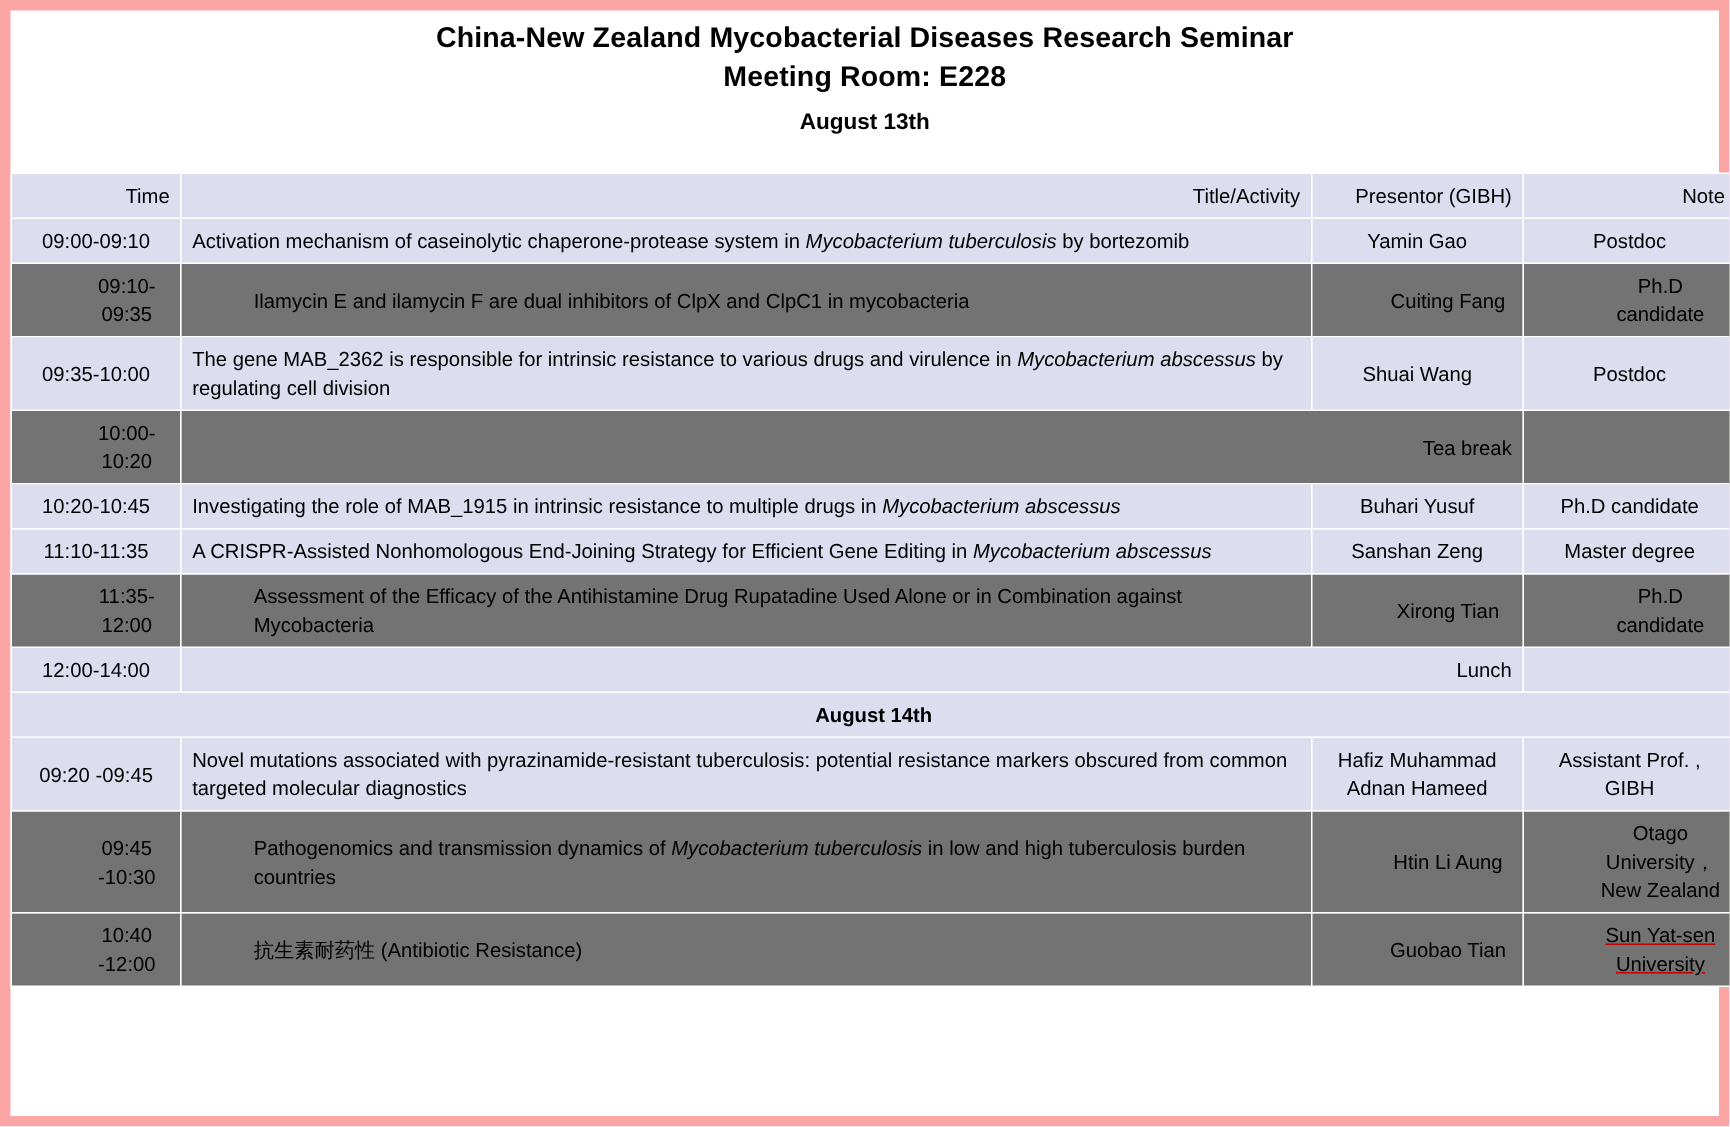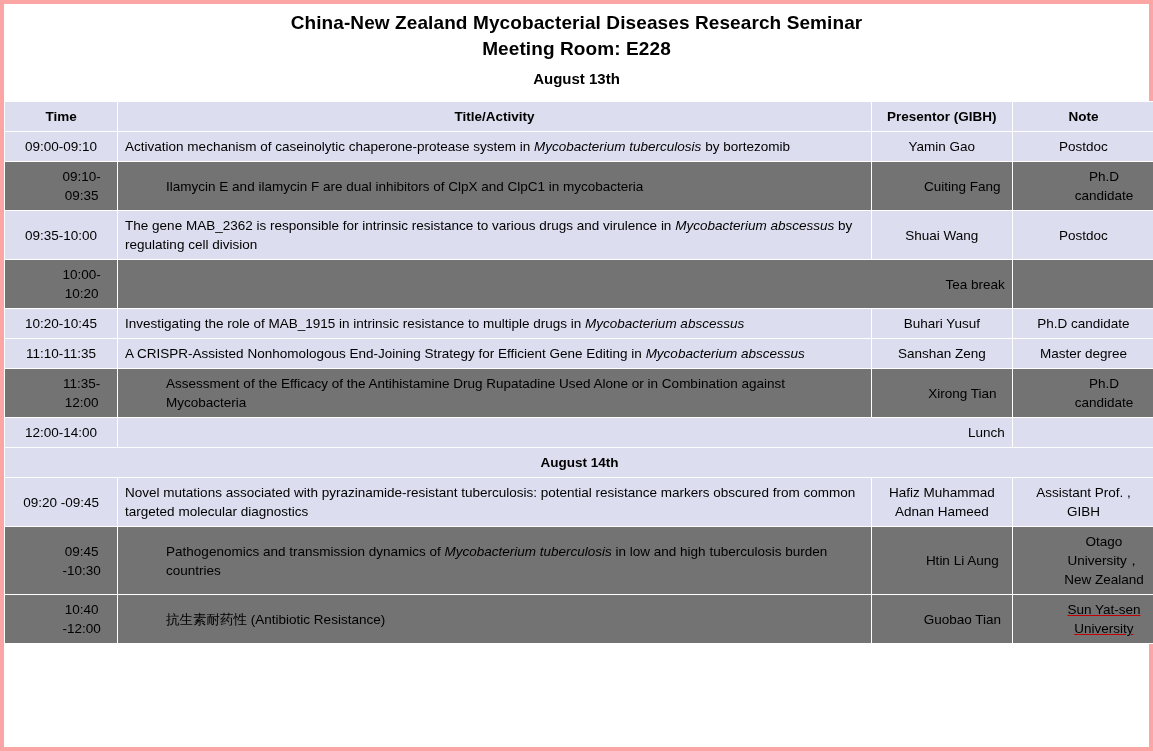--- a/index.html
+++ b/index.html
@@ -11,62 +11,62 @@
     width: 1153px;
     height: 751px;
     font-family: "Liberation Sans", sans-serif;
     color: #000000;
     overflow: hidden;
   }
   .page {
     width: 1153px;
     height: 751px;
     box-sizing: border-box;
-    border: 4px solid #fca5a5;
+    border: 7px solid #fca5a5;
     position: relative;
     background: #ffffff;
   }
   .title-block {
     text-align: center;
     padding-top: 6px;
   }
   .title-line {
     font-size: 19px;
     font-weight: bold;
     line-height: 26px;
     letter-spacing: 0.1px;
   }
   .subtitle {
     text-align: center;
     font-size: 15px;
     font-weight: bold;
     padding-top: 8px;
-    padding-bottom: 14px;
+    padding-bottom: 25px;
   }
   table.schedule {
     border-collapse: collapse;
     width: 1151px;
     table-layout: fixed;
   }
   table.schedule td, table.schedule th {
     border: 1px solid #ffffff;
     vertical-align: middle;
     font-size: 13.5px;
     line-height: 19px;
     padding: 5px 7px;
     background: #dcdeef;
   }
   col.c-time { width: 113px; }
   col.c-title { width: 753px; }
   col.c-pres { width: 141px; }
   col.c-note { width: 142px; }
 
   th.hdr {
-    font-weight: bold;
-    text-align: center;
+    font-weight: normal;
+    text-align: right;
     background: #c6cae6;
     font-size: 13.5px;
     padding: 6px 7px;
   }
   td.time {
     text-align: center;
     background: #dcdeef;
   }
   td.title {
     text-align: left;

